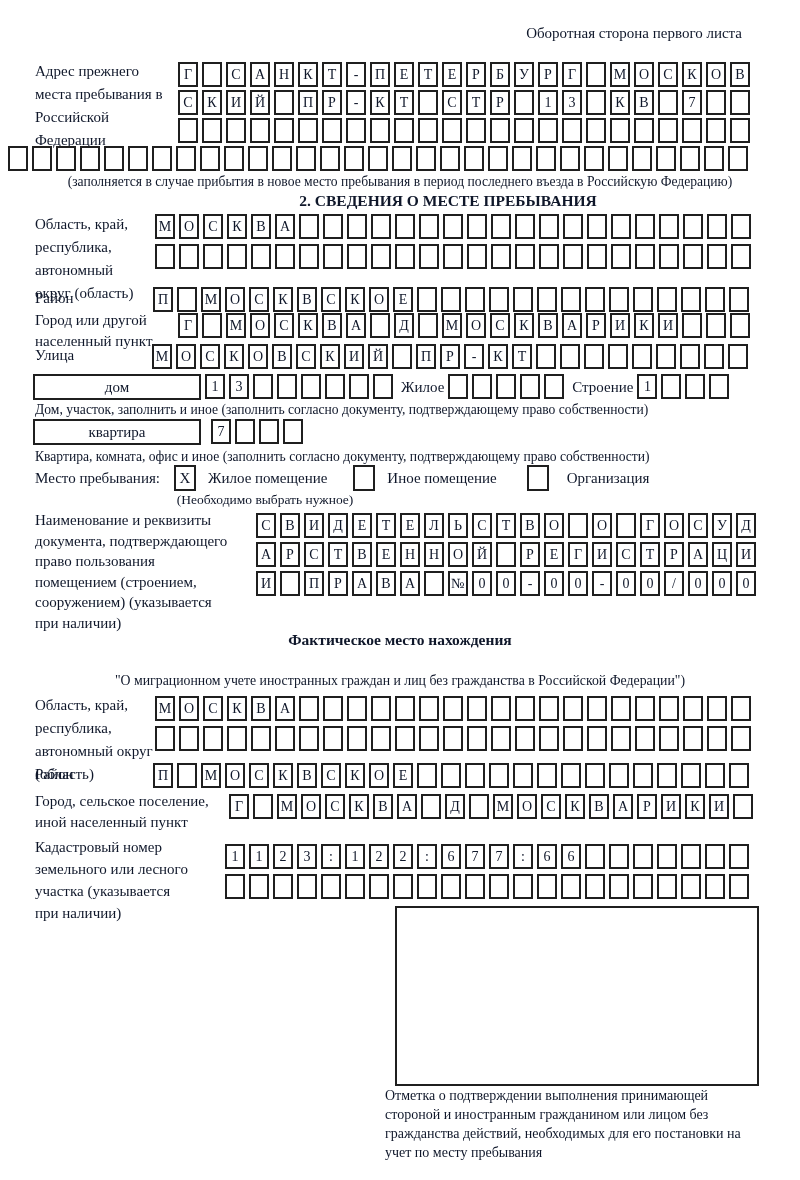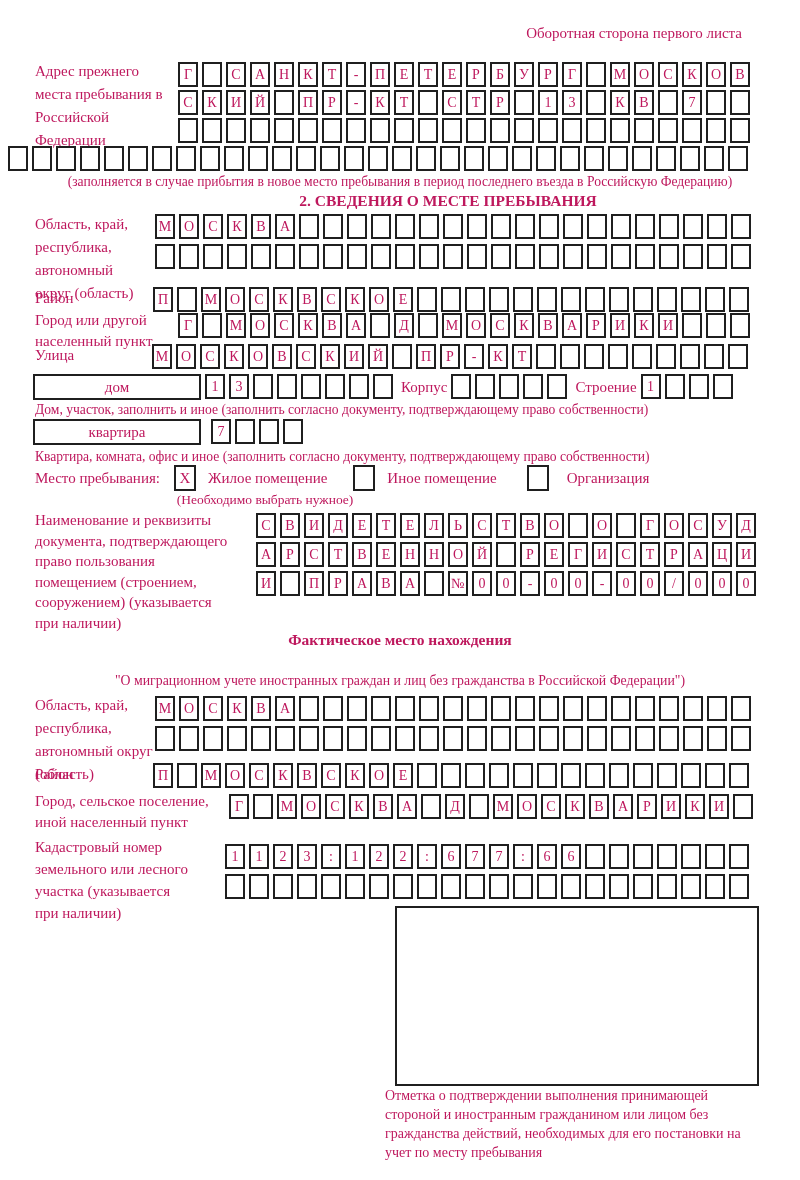--- a/index.html
+++ b/index.html
@@ -1,18 +1,18 @@
 <!DOCTYPE html>
 <html lang="ru"><head>
 <meta charset="utf-8">
 <style>
   html,body{margin:0;padding:0;background:#ffffff;}
   .page{
     position:relative;width:800px;height:1180px;background:#ffffff;
-    font-family:"Liberation Serif",serif;color:#be185d;overflow:hidden;
+    font-family:"Liberation Serif",serif;color:#0f172a;overflow:hidden;
   }
   .abs{position:absolute;}
   .lbl{font-size:15px;line-height:23px;}
   .cap{font-size:13.6px;}
   .ctr{text-align:center;width:800px;left:0;}
   .bold{font-weight:bold;}
   .boxrow{white-space:nowrap;height:26px;}
   .cbox{
     display:inline-block;box-sizing:border-box;width:20px;height:25px;
     border:2px solid #1f1f1f;margin-right:4px;background:#fff;
@@ -57,21 +57,21 @@
 
   <div class="abs lbl" style="left:35px;top:310px;width:125px;line-height:21px;">Город или другой населенный пункт</div>
   <div class="abs boxrow" style="left:178px;top:313px;"><span class="cbox">Г</span><span class="cbox"></span><span class="cbox">М</span><span class="cbox">О</span><span class="cbox">С</span><span class="cbox">К</span><span class="cbox">В</span><span class="cbox">А</span><span class="cbox"></span><span class="cbox">Д</span><span class="cbox"></span><span class="cbox">М</span><span class="cbox">О</span><span class="cbox">С</span><span class="cbox">К</span><span class="cbox">В</span><span class="cbox">А</span><span class="cbox">Р</span><span class="cbox">И</span><span class="cbox">К</span><span class="cbox">И</span><span class="cbox"></span><span class="cbox"></span><span class="cbox"></span></div>
 
   <div class="abs lbl" style="left:35px;top:344px;">Улица</div>
   <div class="abs boxrow" style="left:152px;top:344px;"><span class="cbox">М</span><span class="cbox">О</span><span class="cbox">С</span><span class="cbox">К</span><span class="cbox">О</span><span class="cbox">В</span><span class="cbox">С</span><span class="cbox">К</span><span class="cbox">И</span><span class="cbox">Й</span><span class="cbox"></span><span class="cbox">П</span><span class="cbox">Р</span><span class="cbox">-</span><span class="cbox">К</span><span class="cbox">Т</span><span class="cbox"></span><span class="cbox"></span><span class="cbox"></span><span class="cbox"></span><span class="cbox"></span><span class="cbox"></span><span class="cbox"></span><span class="cbox"></span><span class="cbox"></span></div>
 
   <div class="abs flexrow" style="left:33px;top:374px;gap:4px;">
     <span class="widebox" style="width:168px;">дом</span>
     <span class="boxrow"><span class="cbox">1</span><span class="cbox">3</span><span class="cbox"></span><span class="cbox"></span><span class="cbox"></span><span class="cbox"></span><span class="cbox"></span><span class="cbox"></span></span>
-    <span class="inlabel">Корпус</span>
+    <span class="inlabel">Жилое</span>
     <span class="boxrow"><span class="cbox"></span><span class="cbox"></span><span class="cbox"></span><span class="cbox"></span><span class="cbox"></span></span>
     <span class="inlabel">Строение</span>
     <span class="boxrow"><span class="cbox">1</span><span class="cbox"></span><span class="cbox"></span><span class="cbox"></span></span>
   </div>
   <div class="abs cap" style="left:35px;top:402px;">Дом, участок, заполнить и иное (заполнить согласно документу, подтверждающему право собственности)</div>
 
   <div class="abs flexrow" style="left:33px;top:419px;gap:10px;">
     <span class="widebox" style="width:168px;">квартира</span>
     <span class="boxrow"><span class="cbox">7</span><span class="cbox"></span><span class="cbox"></span><span class="cbox"></span></span>
   </div>

